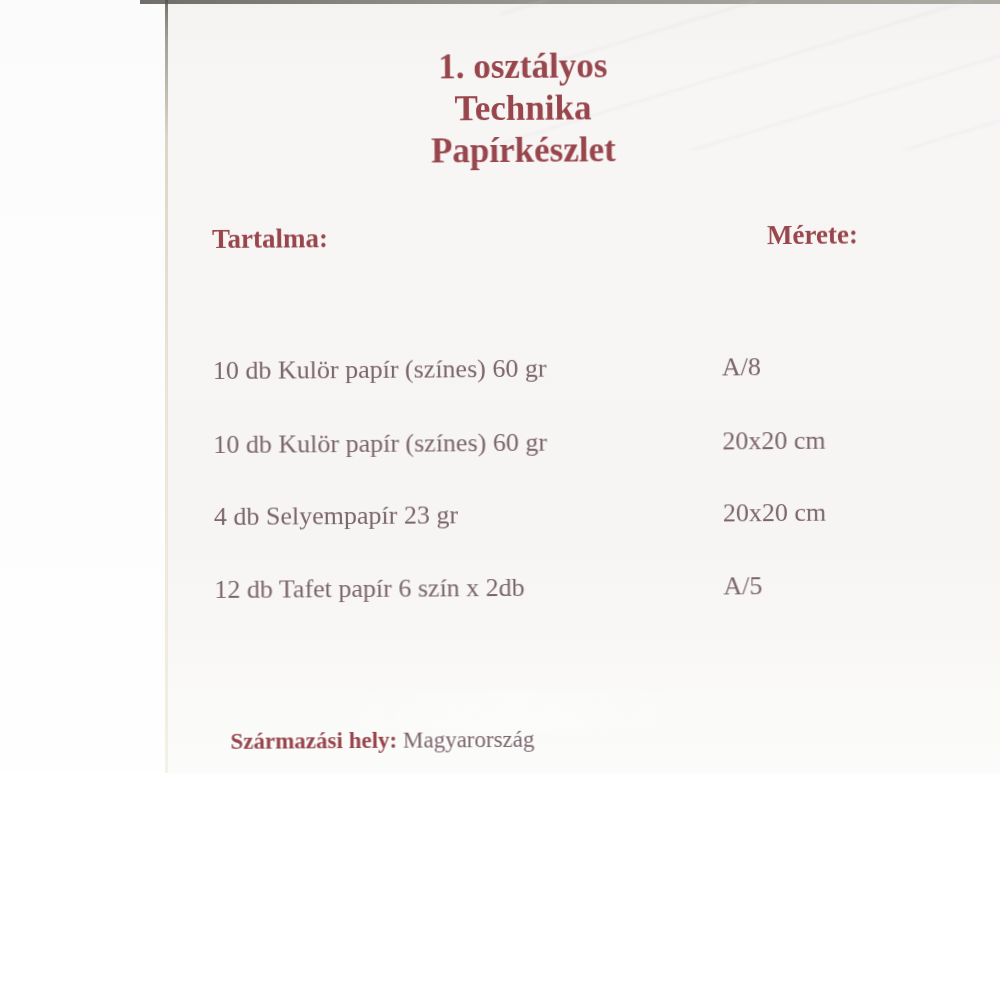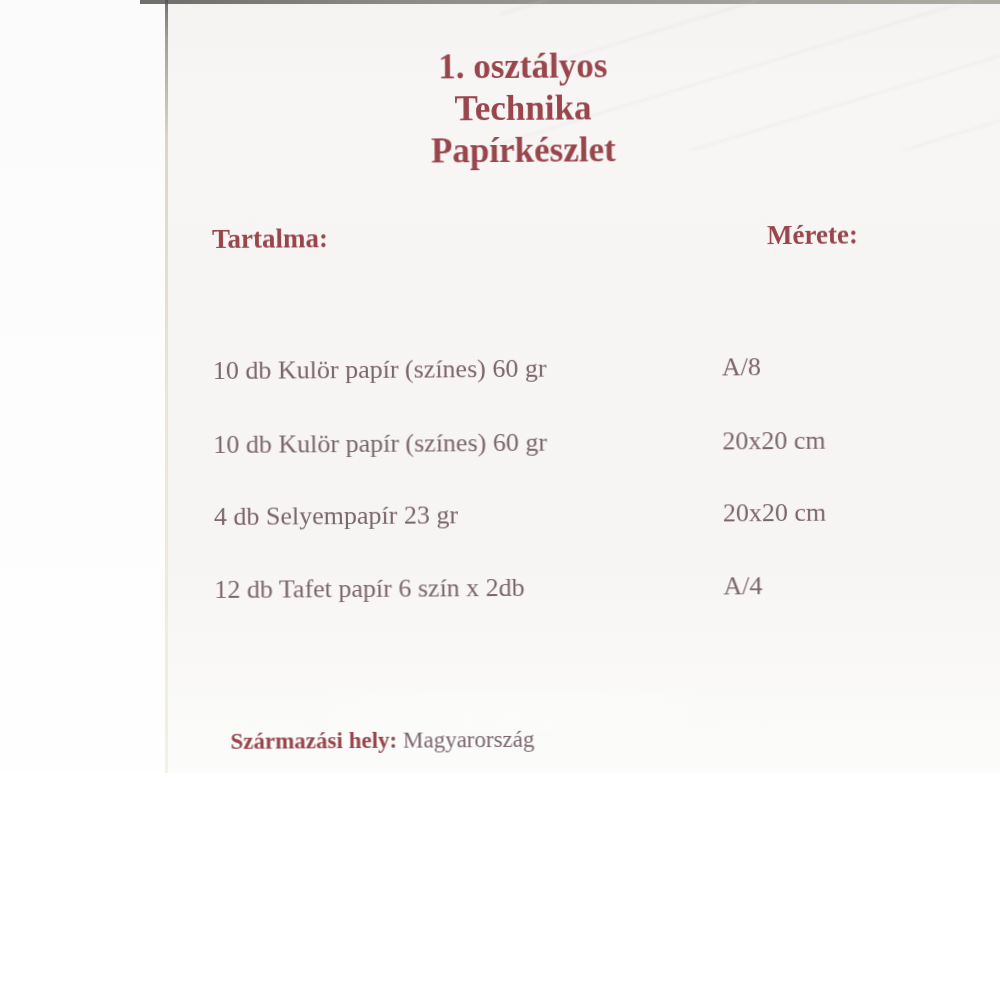--- a/index.html
+++ b/index.html
@@ -92,21 +92,21 @@
     <div class="row row2">
       <span class="c">10 db Kulör papír (színes) 60 gr</span>
       <span class="s">20x20 cm</span>
     </div>
     <div class="row row3">
       <span class="c">4 db Selyempapír 23 gr</span>
       <span class="s">20x20 cm</span>
     </div>
     <div class="row row4">
       <span class="c">12 db Tafet papír 6 szín x 2db</span>
-      <span class="s">A/4</span>
+      <span class="s">A/5</span>
     </div>
 
     <div class="origin">
       <span class="ol">Származási hely:</span>
       <span class="ov"> <span>Magyarország</span></span>
     </div>
 
     <div class="barcode">
       <div class="bars">
           <div class="bar s1" style="width: 2px; margin-right: 2px;"></div>

